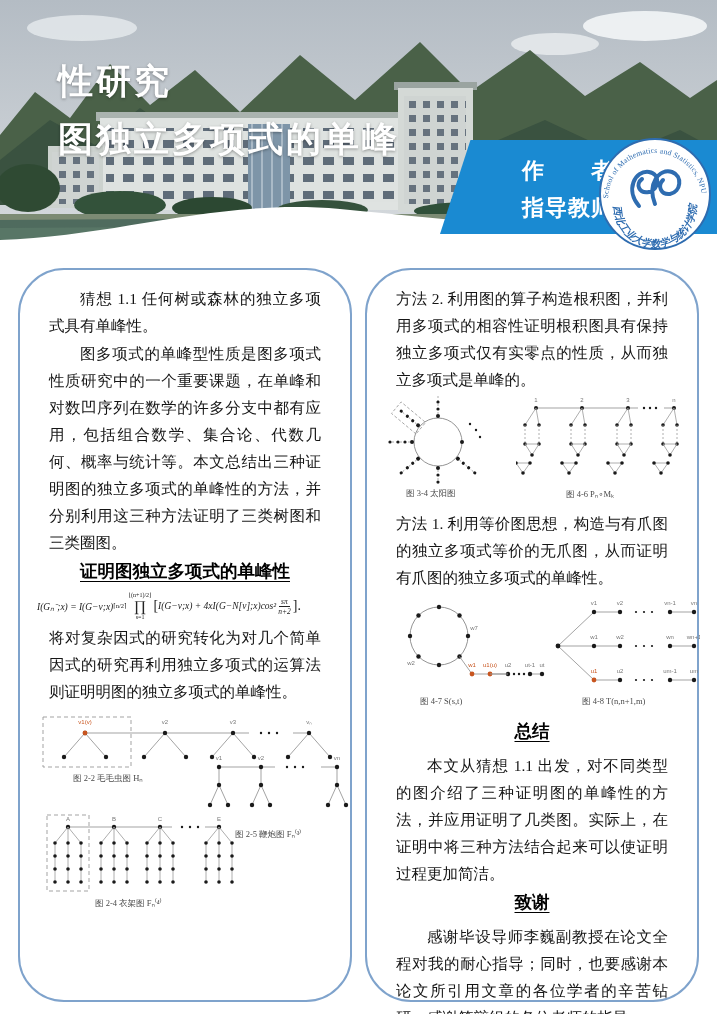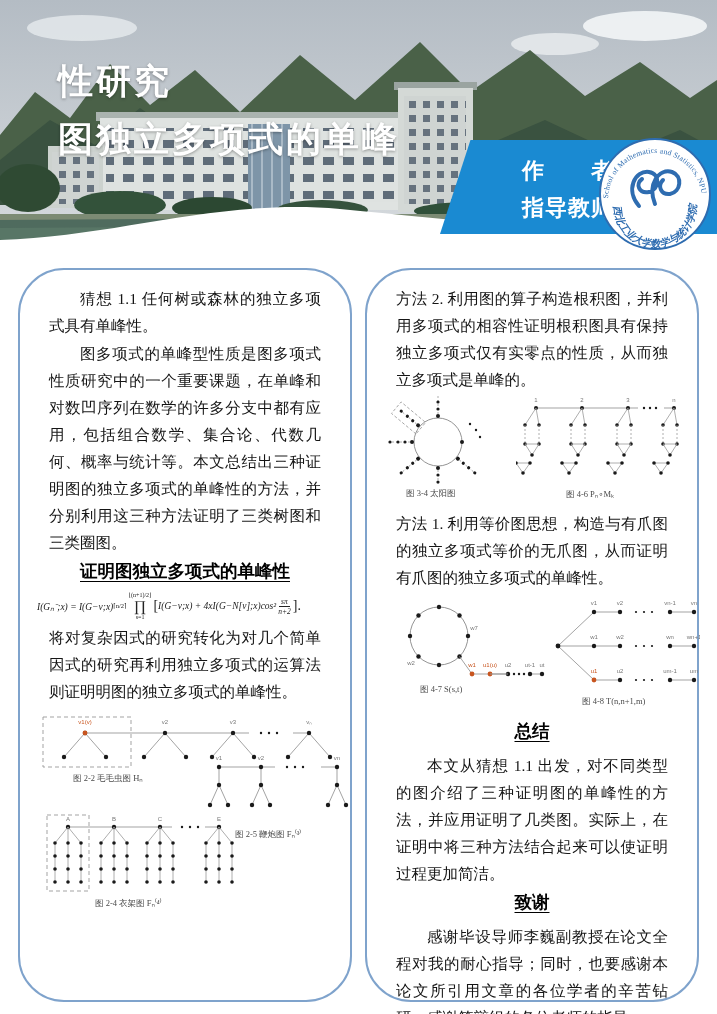--- a/index.html
+++ b/index.html
@@ -338,21 +338,21 @@
           <circle cx="158" cy="80" r="2.2" fill="#1a1a1a"></circle>
         <line x1="106" y1="80" x2="124" y2="80" stroke="#999" stroke-width="0.9"></line>
         <text class="flab" x="90" y="36">w7</text>
         <text class="flab" x="27" y="71">w2</text>
         <text class="flab o" x="88" y="73">w1</text>
         <text class="flab o" x="106" y="73">u1(u)</text>
         <text class="flab" x="124" y="73">u2</text>
         <text class="flab" x="146" y="73">ut-1</text>
         <text class="flab" x="158" y="73">ut</text>
       </svg>
-      <div class="cap" style="left:36px;top:90px">图 4-7 S(s,t)</div>
+      <div class="cap" style="left:36px;top:102px">图 4-7 S(s,t)</div>
 
       <svg style="left:164px;top:0" width="152" height="100" viewBox="0 0 152 100">
         <path d="M10,52 L46,18 M10,52 L46,52 M10,52 L46,86
                  M46,18 H72 M122,18 H146 M46,52 H72 M122,52 H146 M46,86 H72 M122,86 H146" stroke="#999" stroke-width="0.9" fill="none"></path>
         <circle cx="10" cy="52" r="2.4" fill="#1a1a1a"></circle>
         <circle cx="46" cy="18" r="2.2" fill="#1a1a1a"></circle>
           <circle cx="72" cy="18" r="2.2" fill="#1a1a1a"></circle>
         <circle cx="122" cy="18" r="2.2" fill="#1a1a1a"></circle>
           <circle cx="146" cy="18" r="2.2" fill="#1a1a1a"></circle>
         <circle cx="46" cy="52" r="2.2" fill="#1a1a1a"></circle>

